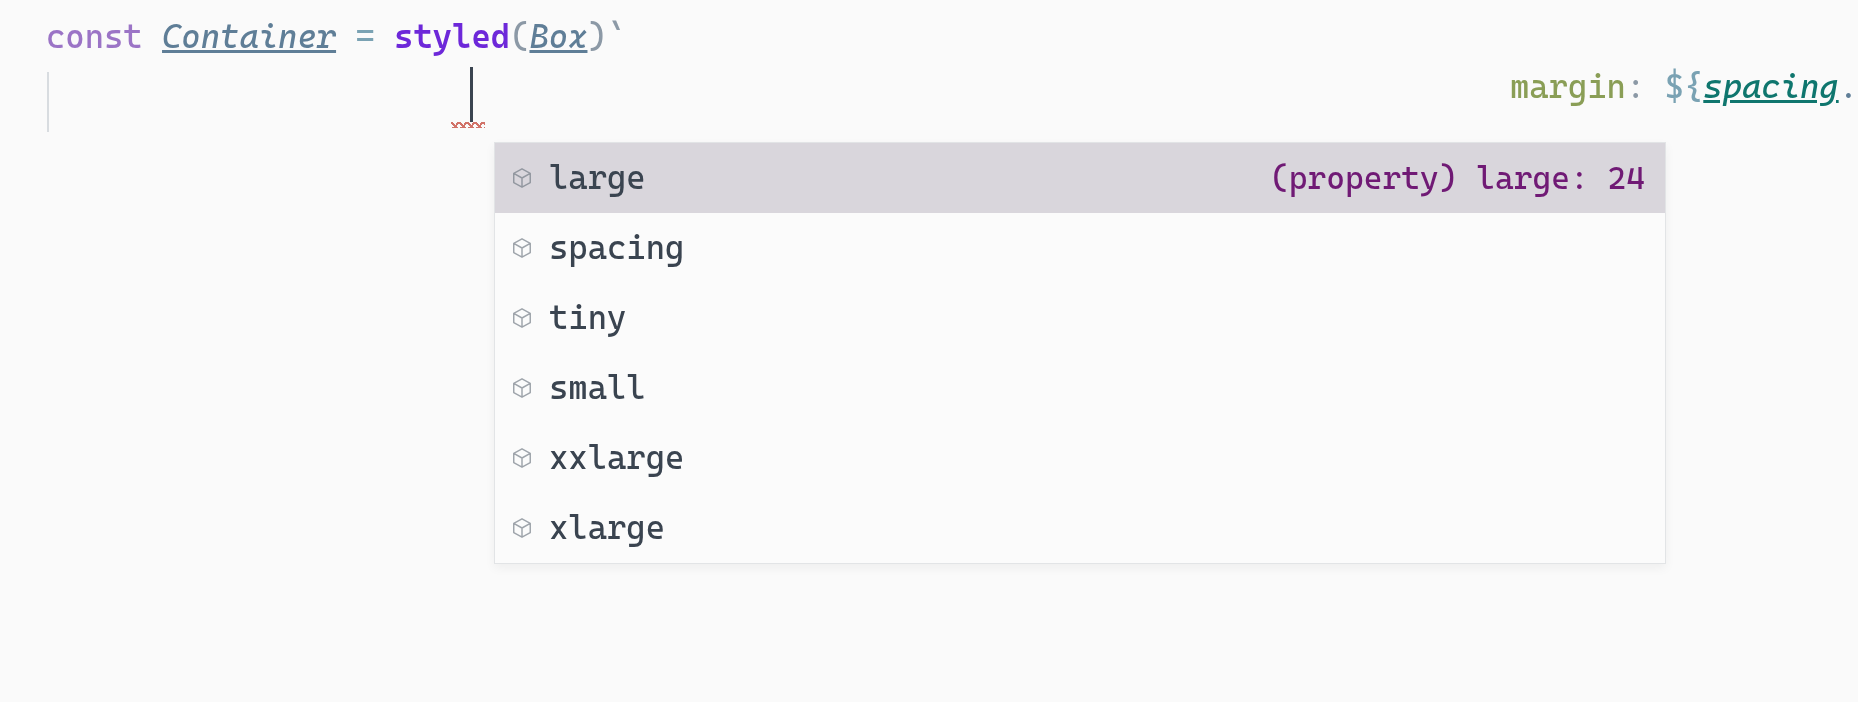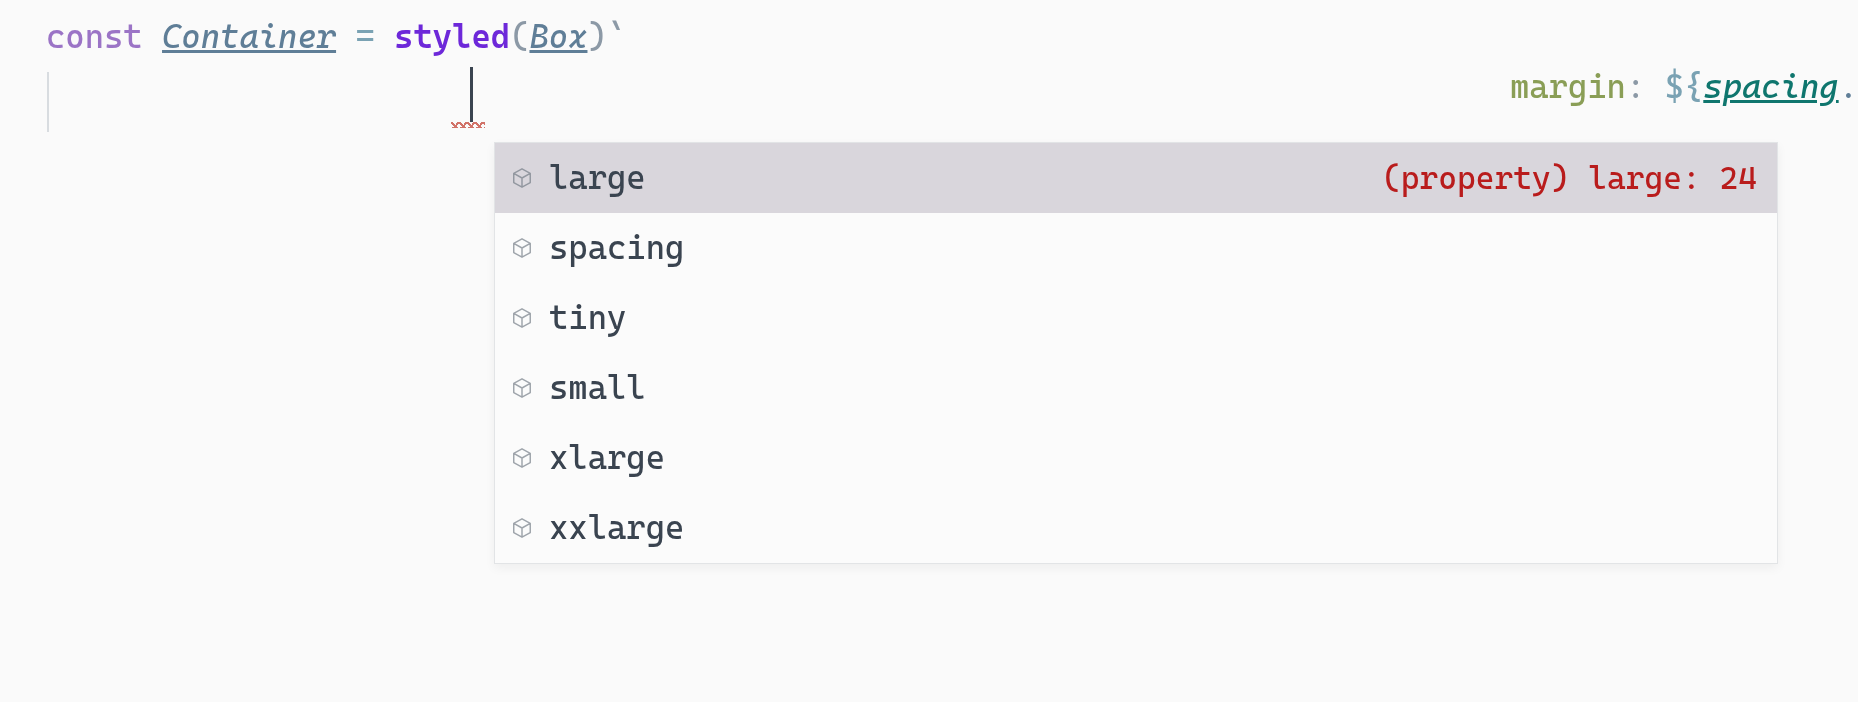--- a/index.html
+++ b/index.html
@@ -74,21 +74,21 @@
                       linear-gradient(-45deg, transparent 30%, #c0392b 30%, #c0392b 50%, transparent 50%, transparent 80%, #c0392b 80%);
     background-size: 8px 6px;
     opacity: .7;
   }
 
   
   .suggest {
     position: absolute;
     top: 130px;
     left: 467px;
-    width: 1284px;
+    width: 1172px;
     background: #fbfbfb;
     border: 1px solid #e2e4e6;
     box-shadow: 0 4px 10px rgba(0,0,0,0.05);
     font-style: normal;
   }
   .suggest-item {
     display: flex;
     align-items: center;
     height: 70px;
     padding: 0 20px 0 14px;
@@ -107,21 +107,21 @@
     align-items: center;
     justify-content: center;
     opacity: .65;
   }
   .suggest-label {
     flex: 0 0 auto;
     font-family: inherit;
   }
   .suggest-spacer { flex: 1 1 auto; }
   .suggest-detail {
-    color: #b91c1c;
+    color: #701a75;
     font-size: 32px;
   }
   .cube-svg { display:block; }
 </style>
 </head>
 <body>
 
 <div class="editor">
 
   <div class="indent-guide"></div>
@@ -174,26 +174,26 @@
         </span>
         <span class="suggest-label">small</span>
         <span class="suggest-spacer"></span>
       </div>
       <div class="suggest-item">
         <span class="suggest-icon">
           <svg viewBox="0 0 24 24" width="22" height="22" class="cube-svg">
             <path d="M12 2 L21 7 L21 17 L12 22 L3 17 L3 7 Z M3 7 L12 12 L21 7 M12 12 L12 22" fill="none" stroke="#6e7781" stroke-width="1.6" stroke-linejoin="round"></path>
           </svg>
         </span>
-        <span class="suggest-label">xlarge</span>
+        <span class="suggest-label">xxlarge</span>
         <span class="suggest-spacer"></span>
       </div>
       <div class="suggest-item">
         <span class="suggest-icon">
           <svg viewBox="0 0 24 24" width="22" height="22" class="cube-svg">
             <path d="M12 2 L21 7 L21 17 L12 22 L3 17 L3 7 Z M3 7 L12 12 L21 7 M12 12 L12 22" fill="none" stroke="#6e7781" stroke-width="1.6" stroke-linejoin="round"></path>
           </svg>
         </span>
-        <span class="suggest-label">xxlarge</span>
+        <span class="suggest-label">xlarge</span>
         <span class="suggest-spacer"></span>
       </div>
     </div>
 </div>
 
 </body></html>

